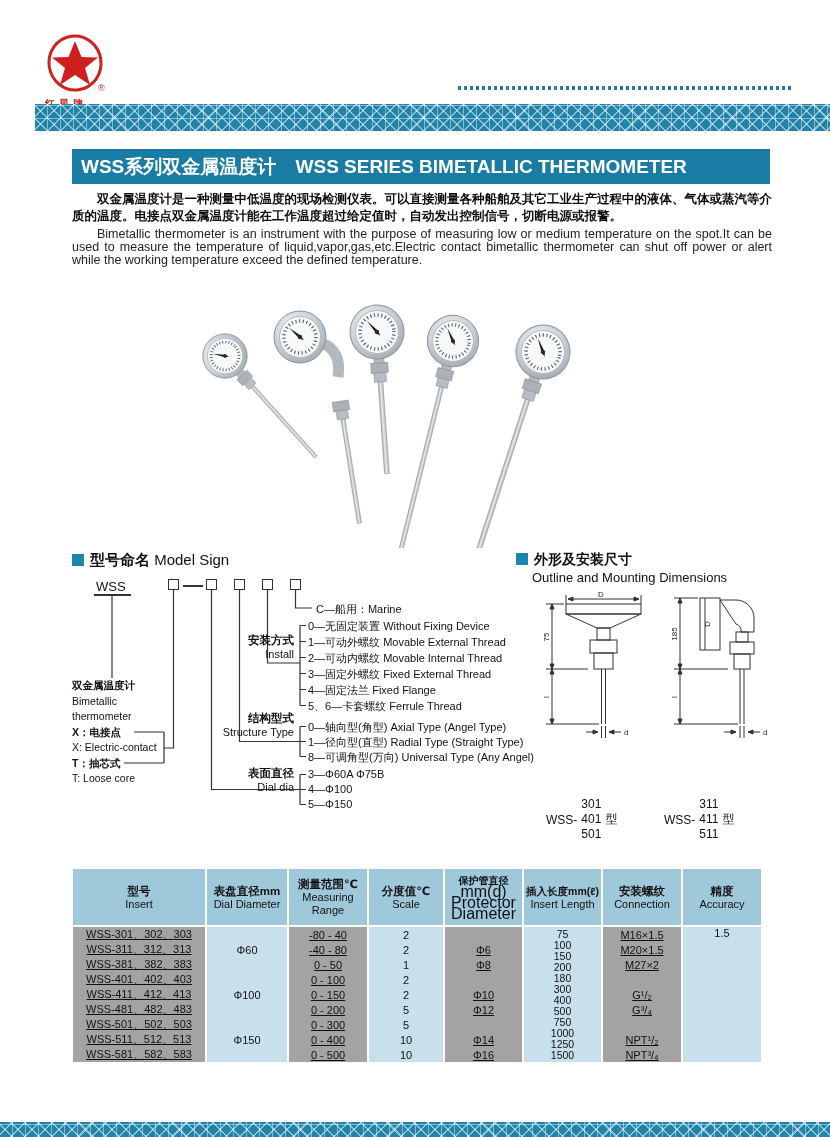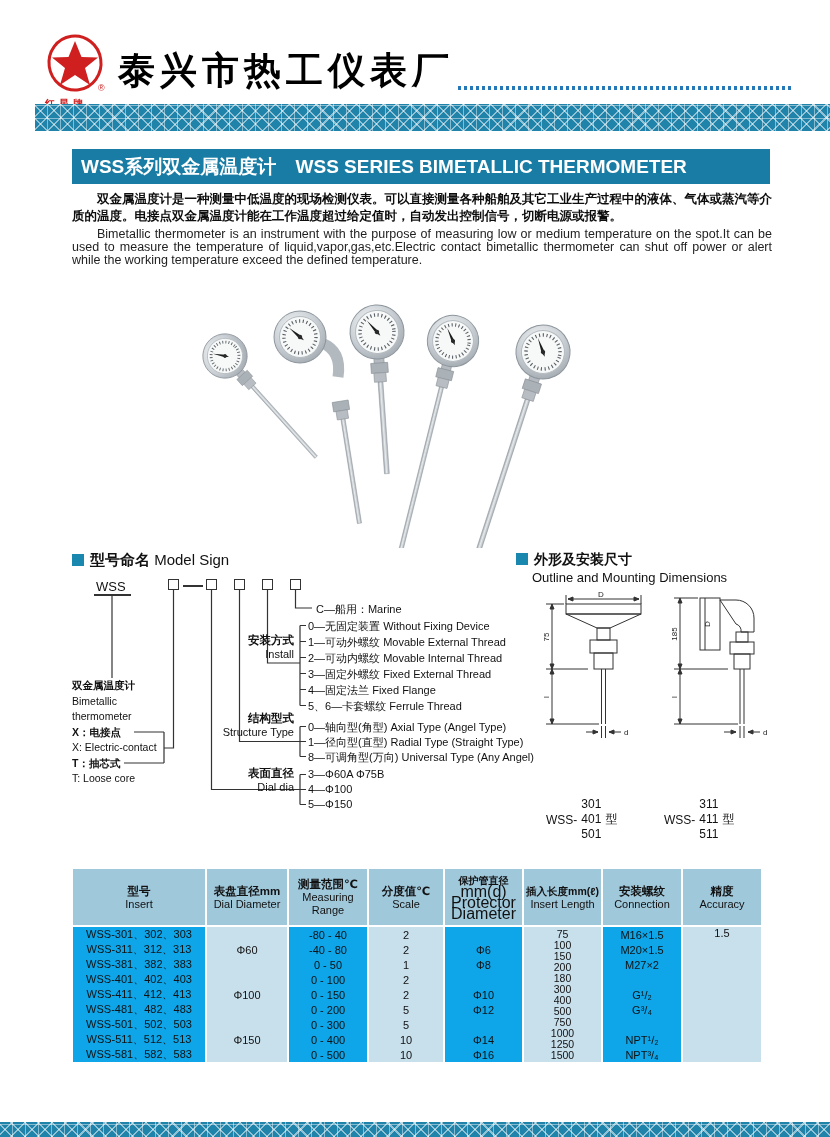--- a/index.html
+++ b/index.html
@@ -52,41 +52,40 @@
   #outline-head2 { position:absolute; left:532px; top:570px; font-size:13px;text-align:center; }
   #drawings text { font-size:8px; fill:#222; font-family:"Liberation Sans","DejaVu Sans",sans-serif; }
   .type-label { position:absolute; display:flex; align-items:center; font-size:12px; color:#111; }
   .type-label .nums { text-align:center; line-height:15px; margin:0 4px; }
 
   
   #spec-table { position:absolute; left:71px; top:867px; border-collapse:collapse; table-layout:fixed; width:690px; }
   #spec-table th { background:#a0c8db; border:2px solid #fff; height:58px; font-weight:bold; padding:0; }
   #spec-table td { border-left:2px solid #fff; border-right:2px solid #fff; height:15px; padding:0;
     text-align:center; font-size:11px; color:#111; }
-  td.gray { background:#0ea5e9; } td.blue { background:#c8dfec; }
+  td.gray { background:#a3a3a3;text-decoration:underline; } td.blue { background:#c8dfec; }
   td.model { text-align:left; padding-left:13px; white-space:nowrap; }
   .h-zh { font-size:11.5px; font-weight:bold; line-height:14px; }
   .h-en { font-size:11px; font-weight:normal; line-height:13px; }
   .h-sm { font-size:10px; font-weight:bold; line-height:11px; }
   .h-sm-en { font-size:16px; font-weight:normal; line-height:11px; }
   .ins-line { font-size:10.5px; line-height:11px; }
   td.acc { vertical-align:top; padding-top:16px; }
 </style>
 </head>
 <body>
 
 <div id="page">
 
   <svg id="logo" width="72" height="66" viewBox="0 0 72 66">
     <ellipse cx="33" cy="30" rx="26" ry="27" fill="none" stroke="#cf1f1f" stroke-width="3" transform="rotate(-8 33 30)"></ellipse>
     <path d="M33 8 L39.5 24 L56 24.5 L43 35 L48 52 L33 42 L18 52 L23 35 L10 24.5 L26.5 24 Z" fill="#cf1f1f"></path>
     <text x="56" y="58" font-size="9" fill="#cf1f1f">®</text>
   </svg>
   <div id="brand-name">红星牌</div>
-  <div id="company-name">泰兴市热工仪表厂</div>
   <div id="dotted-line"></div>
   <div id="band-top" class="band"></div>
 
   <div id="title-bar">
     <span class="zh">WSS系列双金属温度计</span>
     <span class="en">WSS SERIES BIMETALLIC THERMOMETER</span>
   </div>
 
   <div id="intro">
     <p class="zh">双金属温度计是一种测量中低温度的现场检测仪表。可以直接测量各种船舶及其它工业生产过程中的液体、气体或蒸汽等介质的温度。电接点双金属温度计能在工作温度超过给定值时，自动发出控制信号，切断电源或报警。</p>

